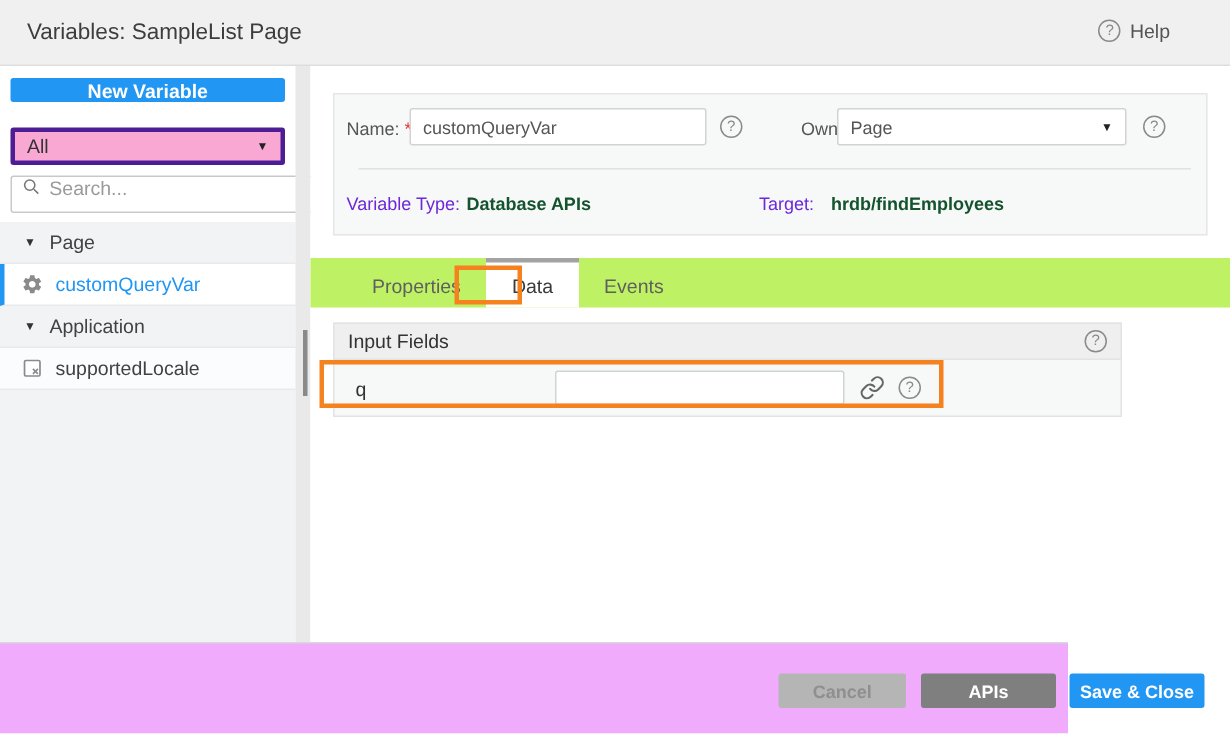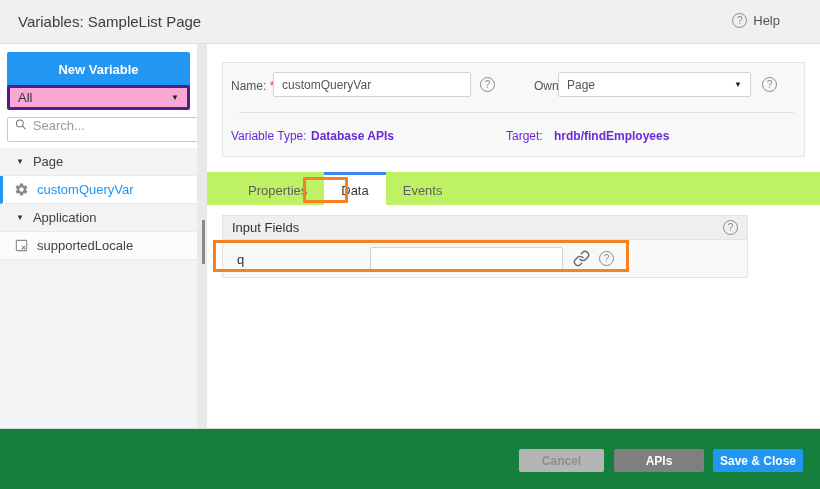--- a/index.html
+++ b/index.html
@@ -12,21 +12,21 @@
             background:#f0f0f1; border-bottom:1px solid #dddddd; }
   .header .title { position:absolute; left:18px; top:13px; font-size:15px; color:#3d3d3d; }
   .header .help { position:absolute; right:40px; top:13px; display:flex; align-items:center;
                   gap:6px; color:#545454; font-size:13px; cursor:pointer; }
 
   .qcircle { display:inline-flex; width:15px; height:15px; border:1px solid #8a8a8a; border-radius:50%;
              color:#8a8a8a; font-size:10px; align-items:center; justify-content:center; flex:0 0 auto; }
 
   
   .sidebar { position:absolute; left:0; top:44px; width:197px; height:384px; background:#fff; }
-  .btn-new { position:absolute; left:7px; top:8px; width:183px; height:35px; background:#2196f3;
+  .btn-new { position:absolute; left:7px; top:8px; width:183px; height:16px; background:#2196f3;
              color:#fff; border:none; border-radius:2px; font-size:13px; font-weight:bold;
              font-family:"Liberation Sans",sans-serif; cursor:pointer; }
   .filter-select { position:absolute; left:7px; top:41px; width:183px; height:25px; background:#f9a8d4;
                    border:3px solid #4c1d95; border-radius:2px; display:flex; align-items:center;
                    padding:0 8px; font-size:13px; color:#333; cursor:pointer; }
   .filter-select .caret { margin-left:auto; font-size:8px; color:#222; }
   .search-box { position:absolute; left:7px; top:73px; width:220px; height:25px; background:#fff;
                 border:1px solid #c9c9c9; border-radius:2px; display:flex; align-items:flex-start; padding:0 7px; }
   .search-box input { border:none; outline:none; width:100%; font-size:13px; color:#333; margin-left:6px;
                       font-family:"Liberation Sans",sans-serif; background:transparent; }
@@ -55,48 +55,48 @@
                 padding:0 8px; font-family:"Liberation Sans",sans-serif; outline:none; }
   .name-input { position:absolute; left:50px; top:9px; width:198px; height:25px; }
   .owner-select { position:absolute; left:335px; top:9px; width:193px; height:25px; background:#fff;
                   border:1px solid #d2d3d4; border-radius:2px; display:flex; align-items:center;
                   padding:0 8px; font-size:12px; color:#555; cursor:pointer; }
   .owner-select .caret { margin-left:auto; font-size:8px; color:#222; }
   .fp-help1 { position:absolute; left:257px; top:14px; }
   .fp-help2 { position:absolute; left:539px; top:14px; }
   .fp-divider { position:absolute; left:16px; top:49px; width:555px; height:1px; background:#e0e1e2; }
   .ro-label { position:absolute; top:66px; font-size:12px; color:#6d28d9; }
-  .ro-value { position:absolute; top:66px; font-size:12px; font-weight:bold; color:#6d28d9; }
+  .ro-value { position:absolute; top:66px; font-size:12px; font-weight:bold; color:#14532d; }
 
   
   .tabbar { position:absolute; left:0; top:128px; width:613px; height:33px; background:#bef264;
             display:flex; padding-left:24px; }
   .tab { padding:0 17px; font-size:13px; color:#5f5f5f; display:flex; align-items:center;
          cursor:pointer; border-top:3px solid transparent; }
-  .tab.active { background:#fff; color:#3a3a3a; border-top:3px solid #3b82f6; }
+  .tab.active { background:#fff; color:#3a3a3a; border-top:3px solid #a3a3a3; }
   .tab-annotation { position:absolute; left:96px; top:5px; width:45px; height:26px;
                     border:3px solid #f5821e; pointer-events:none; }
 
   
   .section { position:absolute; left:15px; top:171px; width:526px; }
   .section-header { height:25px; background:#efefef; border:1px solid #e2e3e4; display:flex;
                     align-items:center; padding:0 9px; }
   .section-header .stitle { font-size:13px; color:#333; }
   .section-header .qcircle { margin-left:auto; }
   .section-body { height:38px; background:#f7f8f8; border:1px solid #e2e3e4; border-top:none;
                   position:relative; }
   .fieldrow-label { position:absolute; left:14px; top:12px; font-size:13px; color:#333; }
   .q-input { position:absolute; left:147px; top:7px; width:193px; height:23px; }
   .bind-icon { position:absolute; left:350px; top:10px; width:17px; height:17px; cursor:pointer; }
   .row-help { position:absolute; left:376px; top:11px; cursor:pointer; }
   .field-annotation { position:absolute; left:6px; top:196px; width:416px; height:32px;
                       border:3px solid #f5821e; pointer-events:none; }
 
   
-  .footer { position:absolute; left:0; top:428px; width:820px; height:61px; background:#15803d;
+  .footer { position:absolute; left:0; top:428px; width:712px; height:61px; background:#f0abfc;
             border-top:1px solid #d8d8d8; }
   .fbtn { position:absolute; top:20px; height:23px; border:none; border-radius:2px; font-size:12px;
           font-weight:bold; font-family:"Liberation Sans",sans-serif; cursor:pointer; }
   .btn-cancel { left:519px; width:85px; background:#b5b5b5; color:#8f8f8f; }
   .btn-save { left:614px; width:90px; background:#7f7f7f; color:#fff; }
   .btn-saveclose { left:713px; width:90px; background:#2196f3; color:#fff; }
 
   svg { display:block; }
 </style>
 </head>

